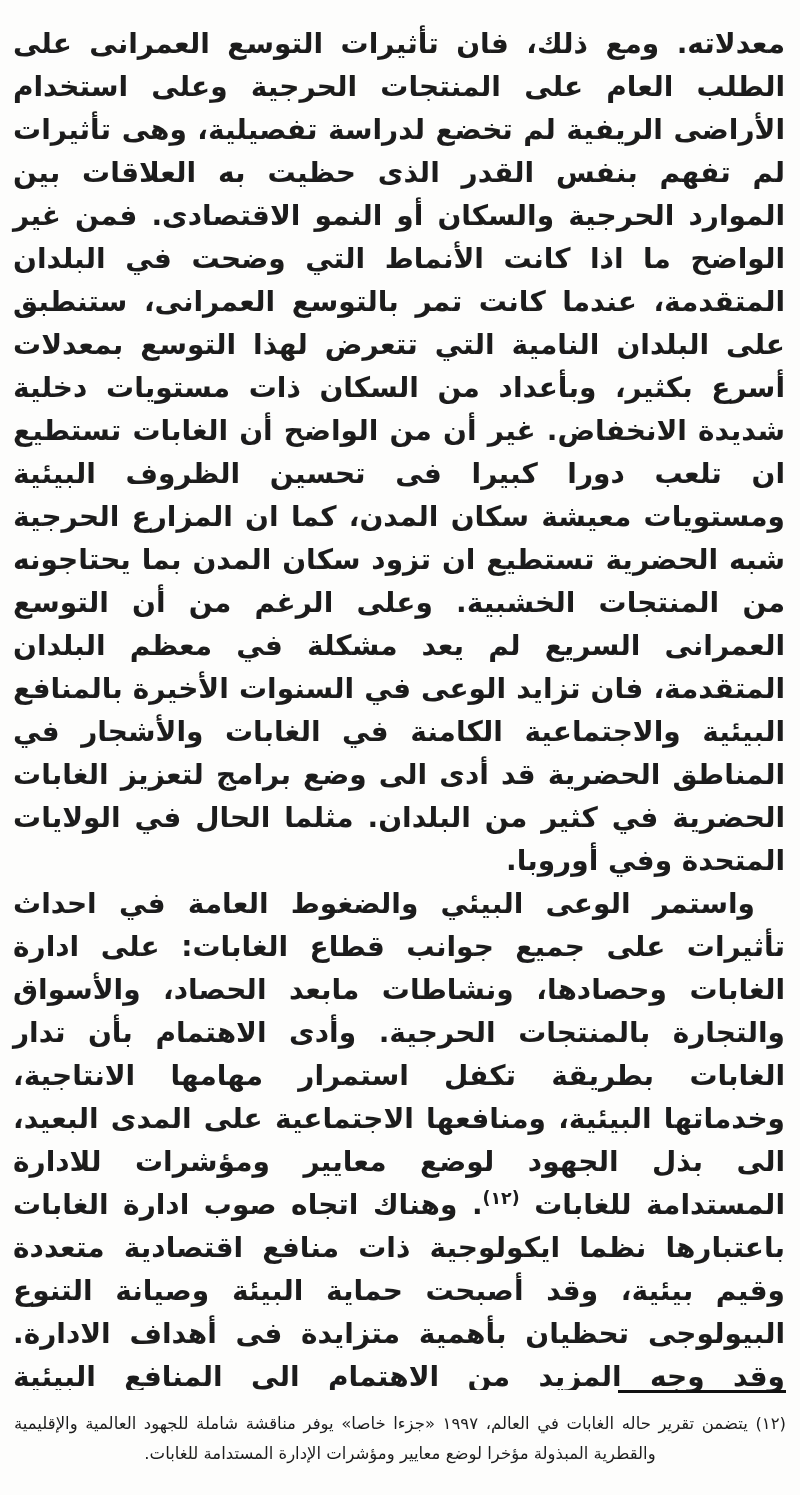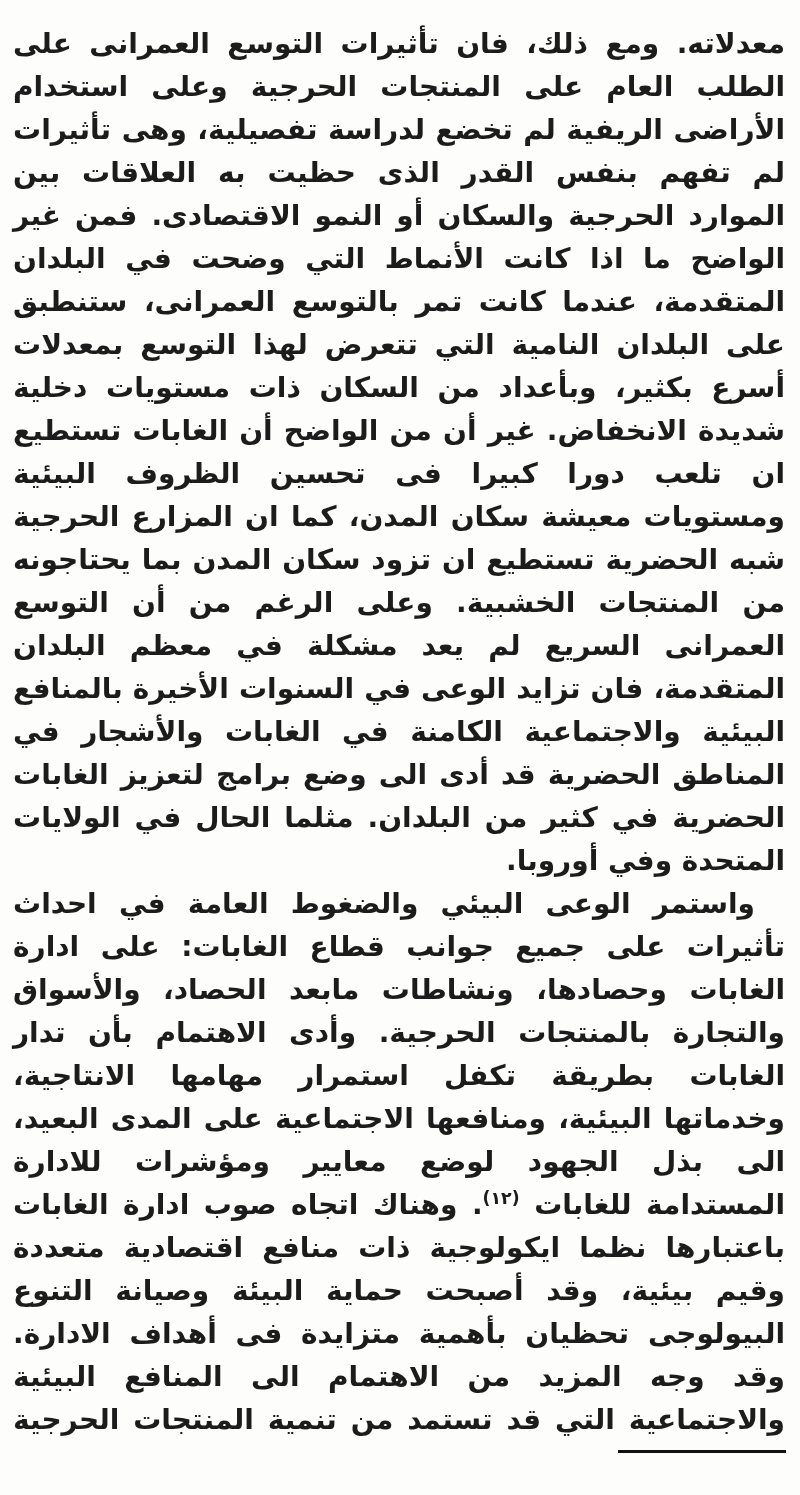--- a/index.html
+++ b/index.html
@@ -75,15 +75,16 @@
 <div class="page">
 
   <div class="main-text">
     <p class="para">معدلاته. ومع ذلك، فان تأثيرات التوسع العمرانى على الطلب العام على المنتجات الحرجية وعلى استخدام الأراضى الريفية لم تخضع لدراسة تفصيلية، وهى تأثيرات لم تفهم بنفس القدر الذى حظيت به العلاقات بين الموارد الحرجية والسكان أو النمو الاقتصادى. فمن غير الواضح ما اذا كانت الأنماط التي وضحت في البلدان المتقدمة، عندما كانت تمر بالتوسع العمرانى، ستنطبق على البلدان النامية التي تتعرض لهذا التوسع بمعدلات أسرع بكثير، وبأعداد من السكان ذات مستويات دخلية شديدة الانخفاض. غير أن من الواضح أن الغابات تستطيع ان تلعب دورا كبيرا فى تحسين الظروف البيئية ومستويات معيشة سكان المدن، كما ان المزارع الحرجية شبه الحضرية تستطيع ان تزود سكان المدن بما يحتاجونه من المنتجات الخشبية. وعلى الرغم من أن التوسع العمرانى السريع لم يعد مشكلة في معظم البلدان المتقدمة، فان تزايد الوعى في السنوات الأخيرة بالمنافع البيئية والاجتماعية الكامنة في الغابات والأشجار في المناطق الحضرية قد أدى الى وضع برامج لتعزيز الغابات الحضرية في كثير من البلدان. مثلما الحال في الولايات المتحدة وفي أوروبا.</p>
 
     <p class="para indent"><span>واستمر الوعى البيئي والضغوط العامة في احداث تأثيرات على جميع جوانب قطاع الغابات: على ادارة الغابات وحصادها، ونشاطات مابعد الحصاد، والأسواق والتجارة بالمنتجات الحرجية. وأدى الاهتمام بأن تدار الغابات بطريقة تكفل استمرار مهامها الانتاجية، وخدماتها البيئية، ومنافعها الاجتماعية على المدى البعيد، الى بذل الجهود لوضع معايير ومؤشرات للادارة المستدامة للغابات </span><sup class="fn-ref">(١٢)</sup><span>. وهناك اتجاه صوب ادارة الغابات باعتبارها نظما ايكولوجية ذات منافع اقتصادية متعددة وقيم بيئية، وقد أصبحت حماية البيئة وصيانة التنوع البيولوجى تحظيان بأهمية متزايدة فى أهداف الادارة. وقد وجه المزيد من الاهتمام الى المنافع البيئية والاجتماعية التي قد تستمد من تنمية المنتجات الحرجية غير الخشبية. وفرضت قيود على حصاد الغابات القومية في أمريكا الشمالية وبعض بلدان آسيا وجنوب المحيط الهادى. وتجرى الدعوة الى تطبيق نظم قطع الأخشاب التى تحدث أضرارا قليلة للحد من التأثيرات الضارة لحصاد الأخشاب. ويجرى تنفيذ بعض المبادرات، مثل خطط</span></p>
   </div>
 
   <div class="footnote-section">
     <div class="footnote-rule"></div>
+    <p class="footnote-text"><span class="fn-marker">(١٢)</span> <span>يتضمن تقرير حاله الغابات في العالم، ١٩٩٧ «جزءا خاصا» يوفر مناقشة شاملة للجهود العالمية والإقليمية والقطرية المبذولة مؤخرا لوضع معايير ومؤشرات الإدارة المستدامة للغابات.</span></p>
   </div>
 
 </div>
 
 </body></html>

